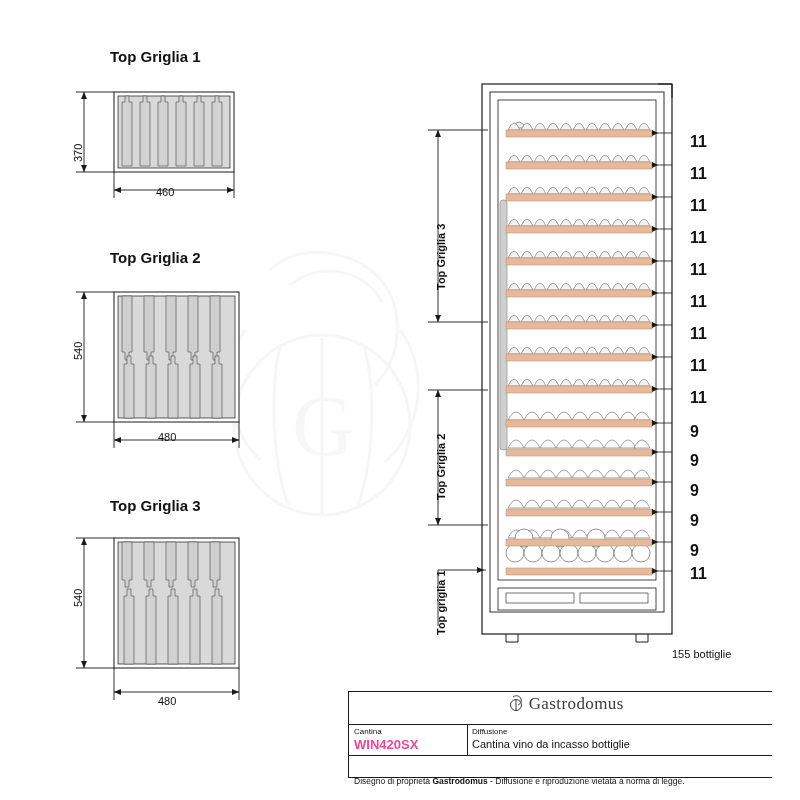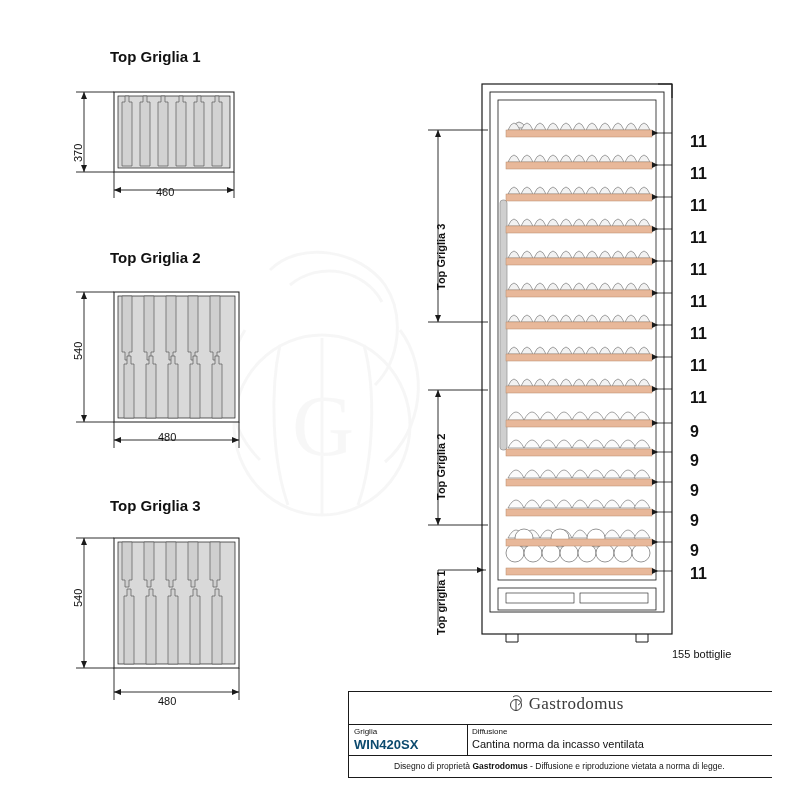--- a/index.html
+++ b/index.html
@@ -100,21 +100,21 @@
     bottom: 22px;
     border-left: 1px solid #1a1a1a;
   }
   .tb-small {
     font-size: 8px;
     color: #111;
   }
   .tb-code {
     font-size: 13px;
     font-weight: bold;
-    color: #0c4a6e;
+    color: #ec4899;
   }
   .tb-desc {
     font-size: 11px;
     color: #111;
   }
   .tb-footer {
     font-size: 8.5px;
     color: #111;
   }
   .tb-footer b { font-weight: bold; }
@@ -589,24 +589,24 @@
           <path d="M8 6 L8 17"></path>
         </g>
       </svg>
       <span class="tb-logo-text">Gastrodomus</span>
     </div>
 
     <div class="tb-divider-h" style="top:32px;"></div>
     <div class="tb-divider-h" style="top:63px;"></div>
     <div class="tb-divider-v" style="left:118px;"></div>
 
-    <div class="abs tb-small" style="left:5px; top:35px;">Griglia</div>
+    <div class="abs tb-small" style="left:5px; top:35px;">Cantina</div>
     <div class="abs tb-code" style="left:5px; top:45px;">WIN420SX</div>
 
     <div class="abs tb-small" style="left:123px; top:35px;">Diffusione</div>
-    <div class="abs tb-desc" style="left:123px; top:46px;">Cantina norma da incasso ventilata</div>
-
-    <div class="abs tb-footer" style="left:5px; top:69px;margin-left:40px;">
+    <div class="abs tb-desc" style="left:123px; top:46px;">Cantina vino da incasso bottiglie</div>
+
+    <div class="abs tb-footer" style="left:5px; top:84px;">
       <span>Disegno di proprietà </span><b>Gastrodomus</b><span> - Diffusione e riproduzione vietata a norma di legge.</span>
     </div>
   </div>
 
 </div>
 
 </body></html>

